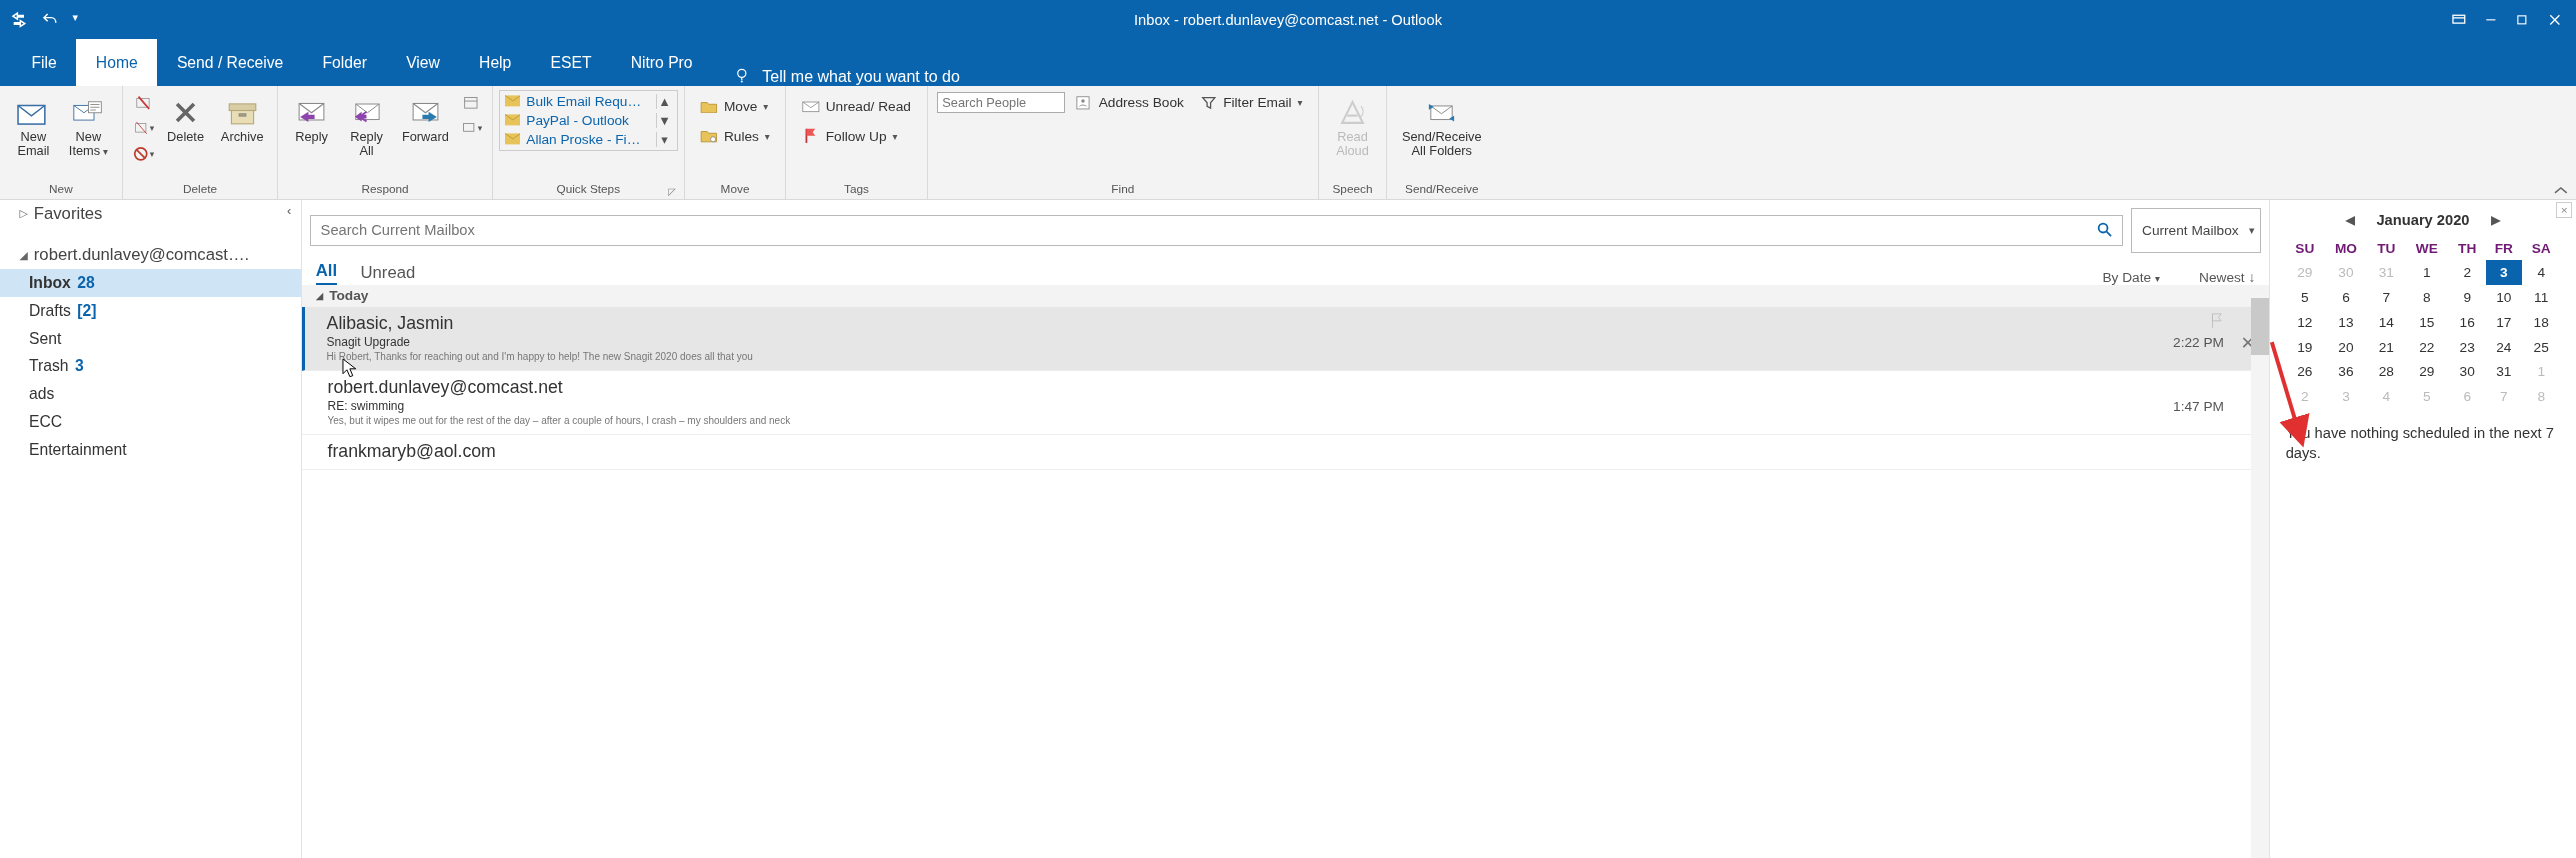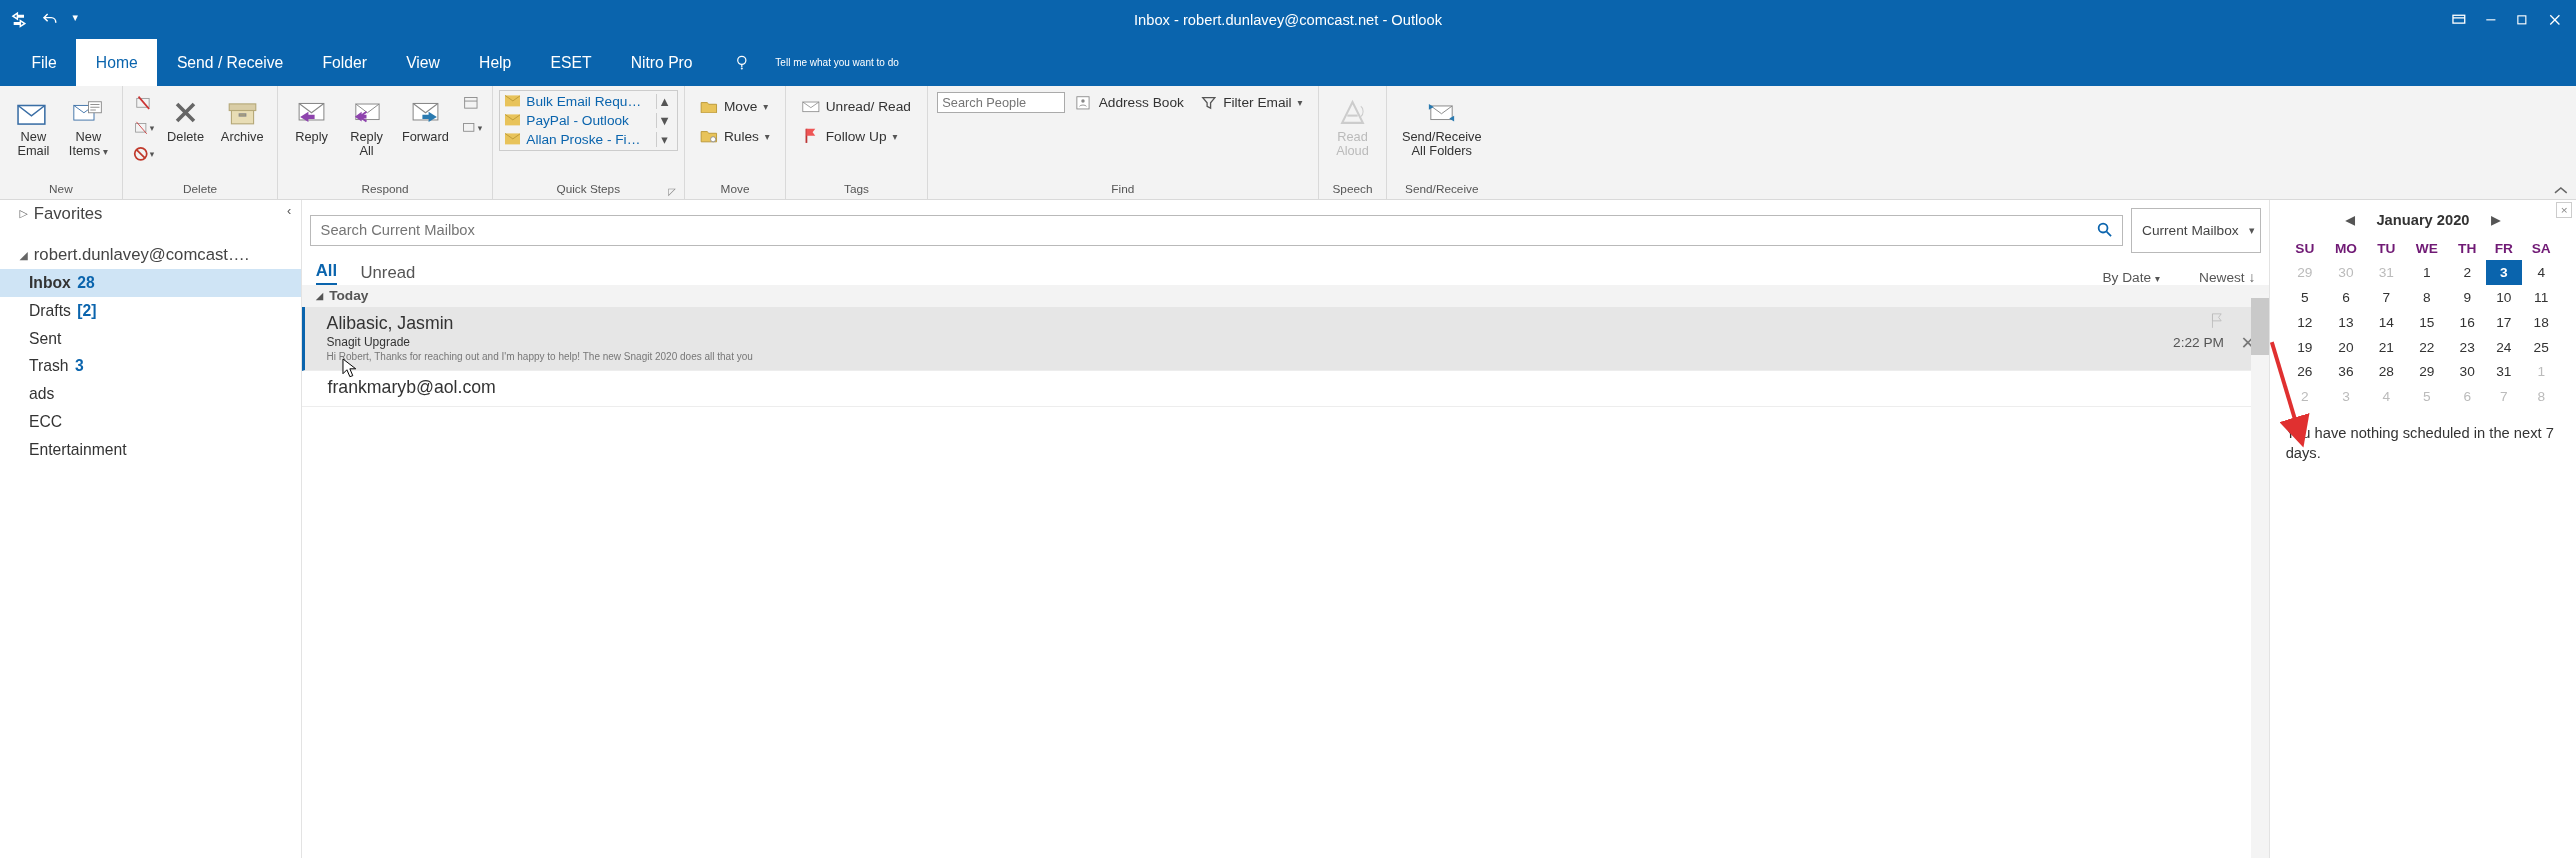--- a/index.html
+++ b/index.html
@@ -10,21 +10,21 @@
   .title-bar { height: 39px; background: #0a64ad; color: #fff; display: flex; align-items: center; position: relative; }
   .title-bar .qat { display: flex; gap: 13.7px; padding-left: 9.8px; align-items: center; }
   .title-bar .qat .ico { width: 17.7px; height: 17.7px; color: #fff; }
   .title-bar .title-center { position: absolute; left: 0; right: 0; text-align: center; pointer-events: none; font-size: 14.7px; }
   .title-bar .win-controls { position: absolute; right: 0; top: 0; height: 100%; display: flex; align-items: center; gap: 17.7px; padding-right: 13.7px; }
 
   
   .tab-strip { height: 47px; background: #0a64ad; color: #fff; display: flex; align-items: stretch; padding-left: 11.8px; font-size: 15.7px; }
   .tab-strip .tab { padding: 11.8px 19.6px; display: flex; align-items: center; cursor: pointer; }
   .tab-strip .tab.active { background: #fff; color: #0a64ad; }
-  .tab-strip .tellme { display: flex; align-items: center; gap: 24px; margin-left: 19.6px; font-size: 10px; }
+  .tab-strip .tellme { display: flex; align-items: flex-end; gap: 11px; margin-left: 19.6px; font-size: 16px; }
 
   
   .ribbon { height: 114px; background: #f3f3f3; border-bottom: 1px solid #d9d9d9; display: flex; position: relative; }
   .ribbon-group { border-right: 1px solid #d9d9d9; display: flex; flex-direction: column; padding: 3.9px 5.9px 0 5.9px; }
   .ribbon-group .group-body { flex: 1; display: flex; align-items: flex-start; }
   .ribbon-group .group-label { text-align: center; font-size: 11.8px; color: #555; padding: 2px 0 2.9px; border-top: 1px solid #eadede0; }
   .rbtn-v { display: flex; flex-direction: column; align-items: center; justify-content: flex-start; padding: 3.9px 7.8px; min-width: 55px; cursor: pointer; font-size: 12.8px; color: #333; line-height: 1.15; text-align: center; }
   .rbtn-v .rico { width: 33px; height: 33px; margin-bottom: 2.9px; display: flex; align-items: flex-end; justify-content: center; }
   .tiny-col { display: flex; flex-direction: column; justify-content: center; gap: 3.9px; padding: 2px 3.9px; }
   .tiny-btn { width: 21.6px; height: 21.6px; display: flex; align-items: center; justify-content: center; cursor: pointer; color: #555; }
@@ -500,20 +500,26 @@
           <span class="flag">
             <svg width="13.7" height="15.7" viewBox="0 0 14 18">
               <path d="M2 1v16" stroke="#bbb"></path>
               <path d="M2 1h10l-3 4 3 4H2z" fill="none" stroke="#bbb"></path>
             </svg>
           </span>
           <span class="del-x">✕</span>
           <svg class="cursor-arrow" viewBox="0 0 16 22">
             <path d="M1 1l0 15 4-4 3 7 3-1-3-7h6z" fill="#fff" stroke="#000"></path>
           </svg>
+        </div>
+        <div class="msg">
+          <div class="from">robert.dunlavey@comcast.net</div>
+          <div class="subj">RE: swimming</div>
+          <div class="prev">Yes, but it wipes me out for the rest of the day – after a couple of hours, I crash – my shoulders and neck</div>
+          <div class="time">1:47 PM</div>
         </div>
         <div class="msg">
           <div class="from">frankmaryb@aol.com</div>
         </div>
       </div>
 
     <div class="list-scroll">
       <div style="height:3.9px"></div>
       <div class="thumb"></div>
     </div>

